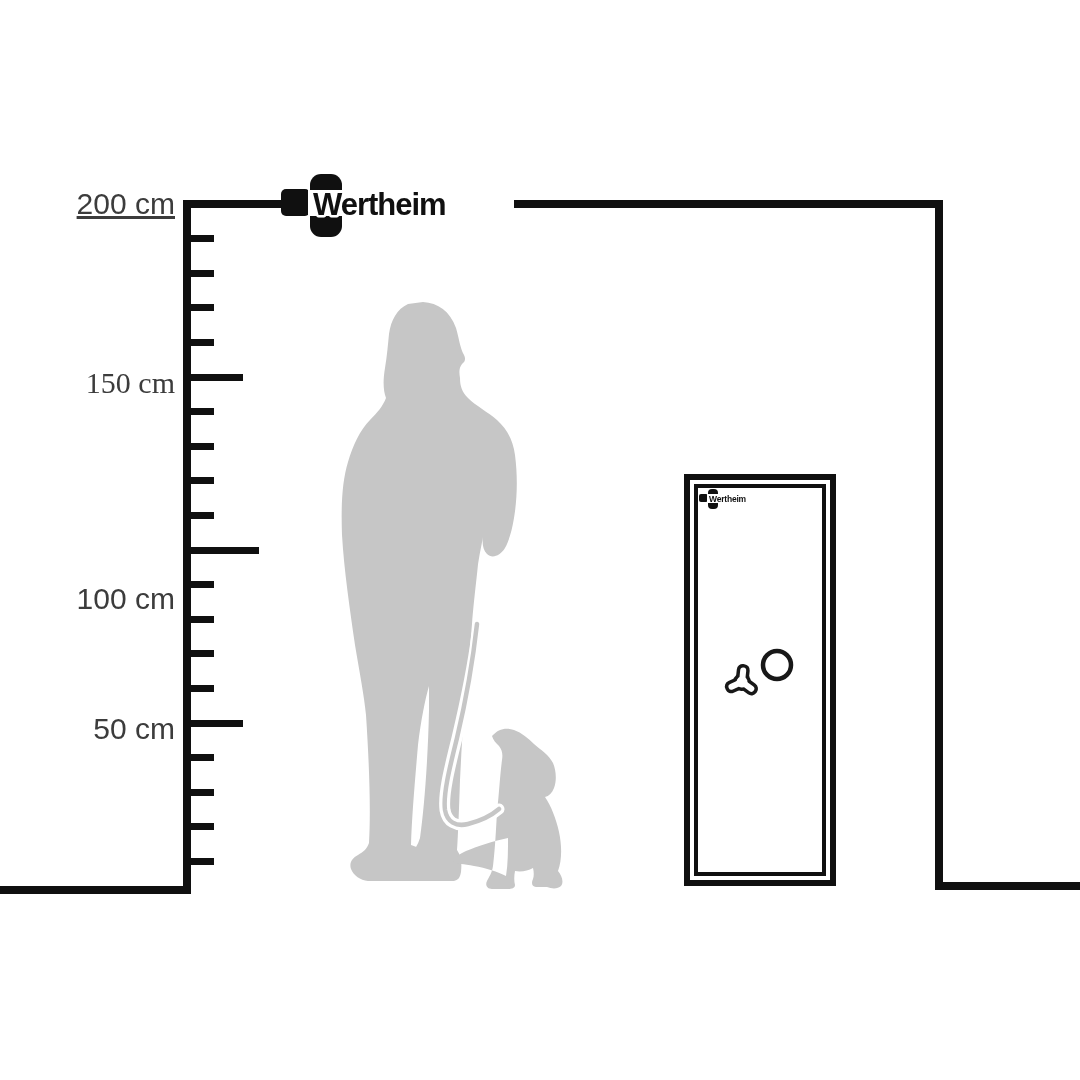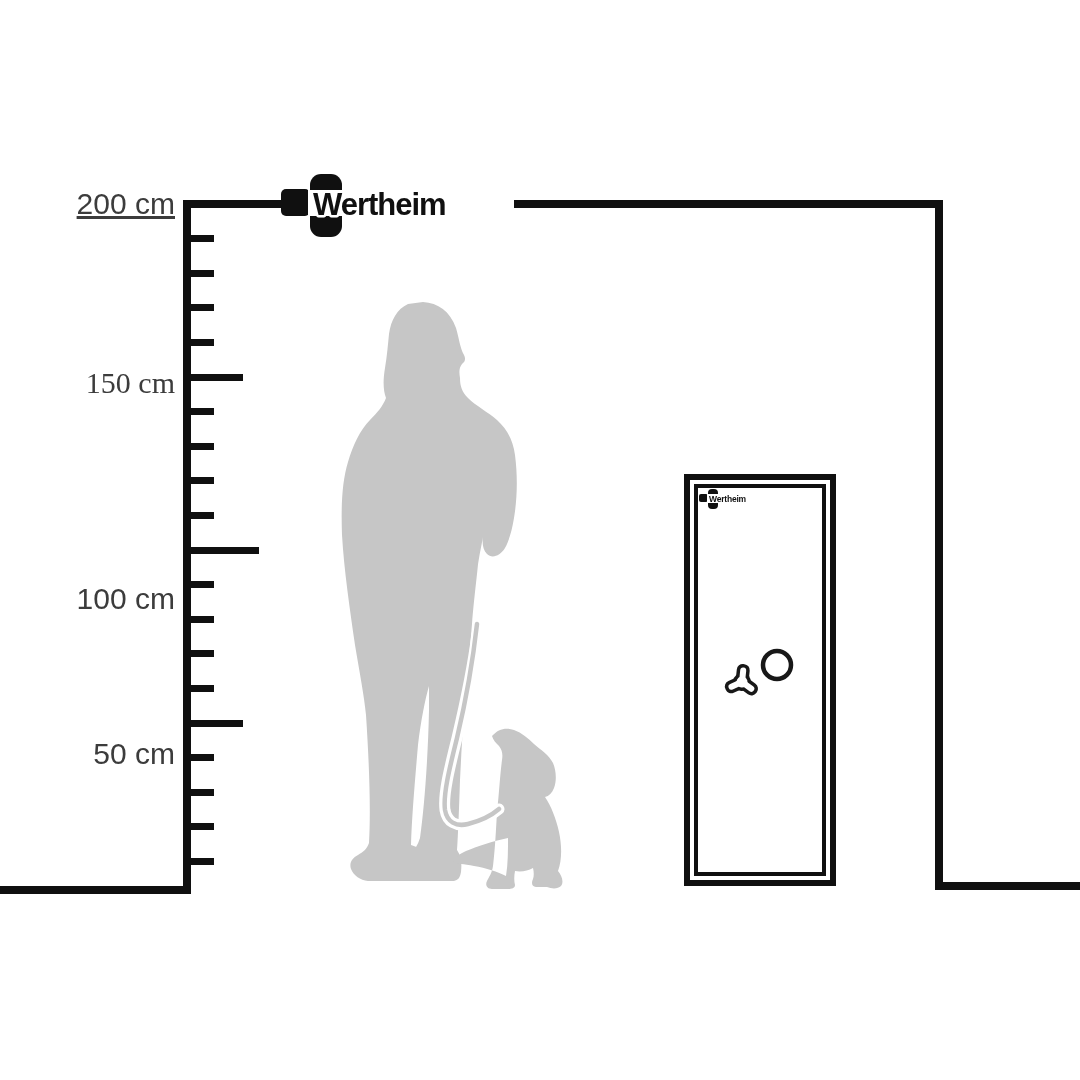--- a/index.html
+++ b/index.html
@@ -53,21 +53,21 @@
       <div class="tick" style="top: 442.7px;"></div>
       <div class="tick" style="top: 408.1px;"></div>
       <div class="tick major" style="top: 373.5px;"></div>
       <div class="tick" style="top: 338.9px;"></div>
       <div class="tick" style="top: 304.3px;"></div>
       <div class="tick" style="top: 269.7px;"></div>
       <div class="tick" style="top: 235.1px;"></div>
       <div class="scale-label" style="top: 204px; text-decoration: underline;">200 cm</div>
       <div class="scale-label" style="top: 383px; font-family: Liberation Serif, serif;">150 cm</div>
       <div class="scale-label" style="top: 583px; margin-top: 16px;">100 cm</div>
-      <div class="scale-label" style="top: 754px;">50 cm</div>
+      <div class="scale-label" style="top: 729px;">50 cm</div>
     </div>
 
 
   <svg class="logo-svg" width="260" height="90" viewBox="0 0 260 90">
     <rect x="13" y="26" width="29" height="27" rx="5" fill="#101010"></rect>
     <rect x="42" y="11" width="32" height="63" rx="11" fill="#101010"></rect>
     <rect x="40" y="27" width="206" height="26" fill="#ffffff"></rect>
     <text x="45" y="52" font-size="31" font-weight="bold" letter-spacing="-1" fill="#101010" stroke="#ffffff" stroke-width="5" stroke-linejoin="round" paint-order="stroke" style="font-family:'Liberation Sans',sans-serif">Wertheim</text>
   </svg>
 

